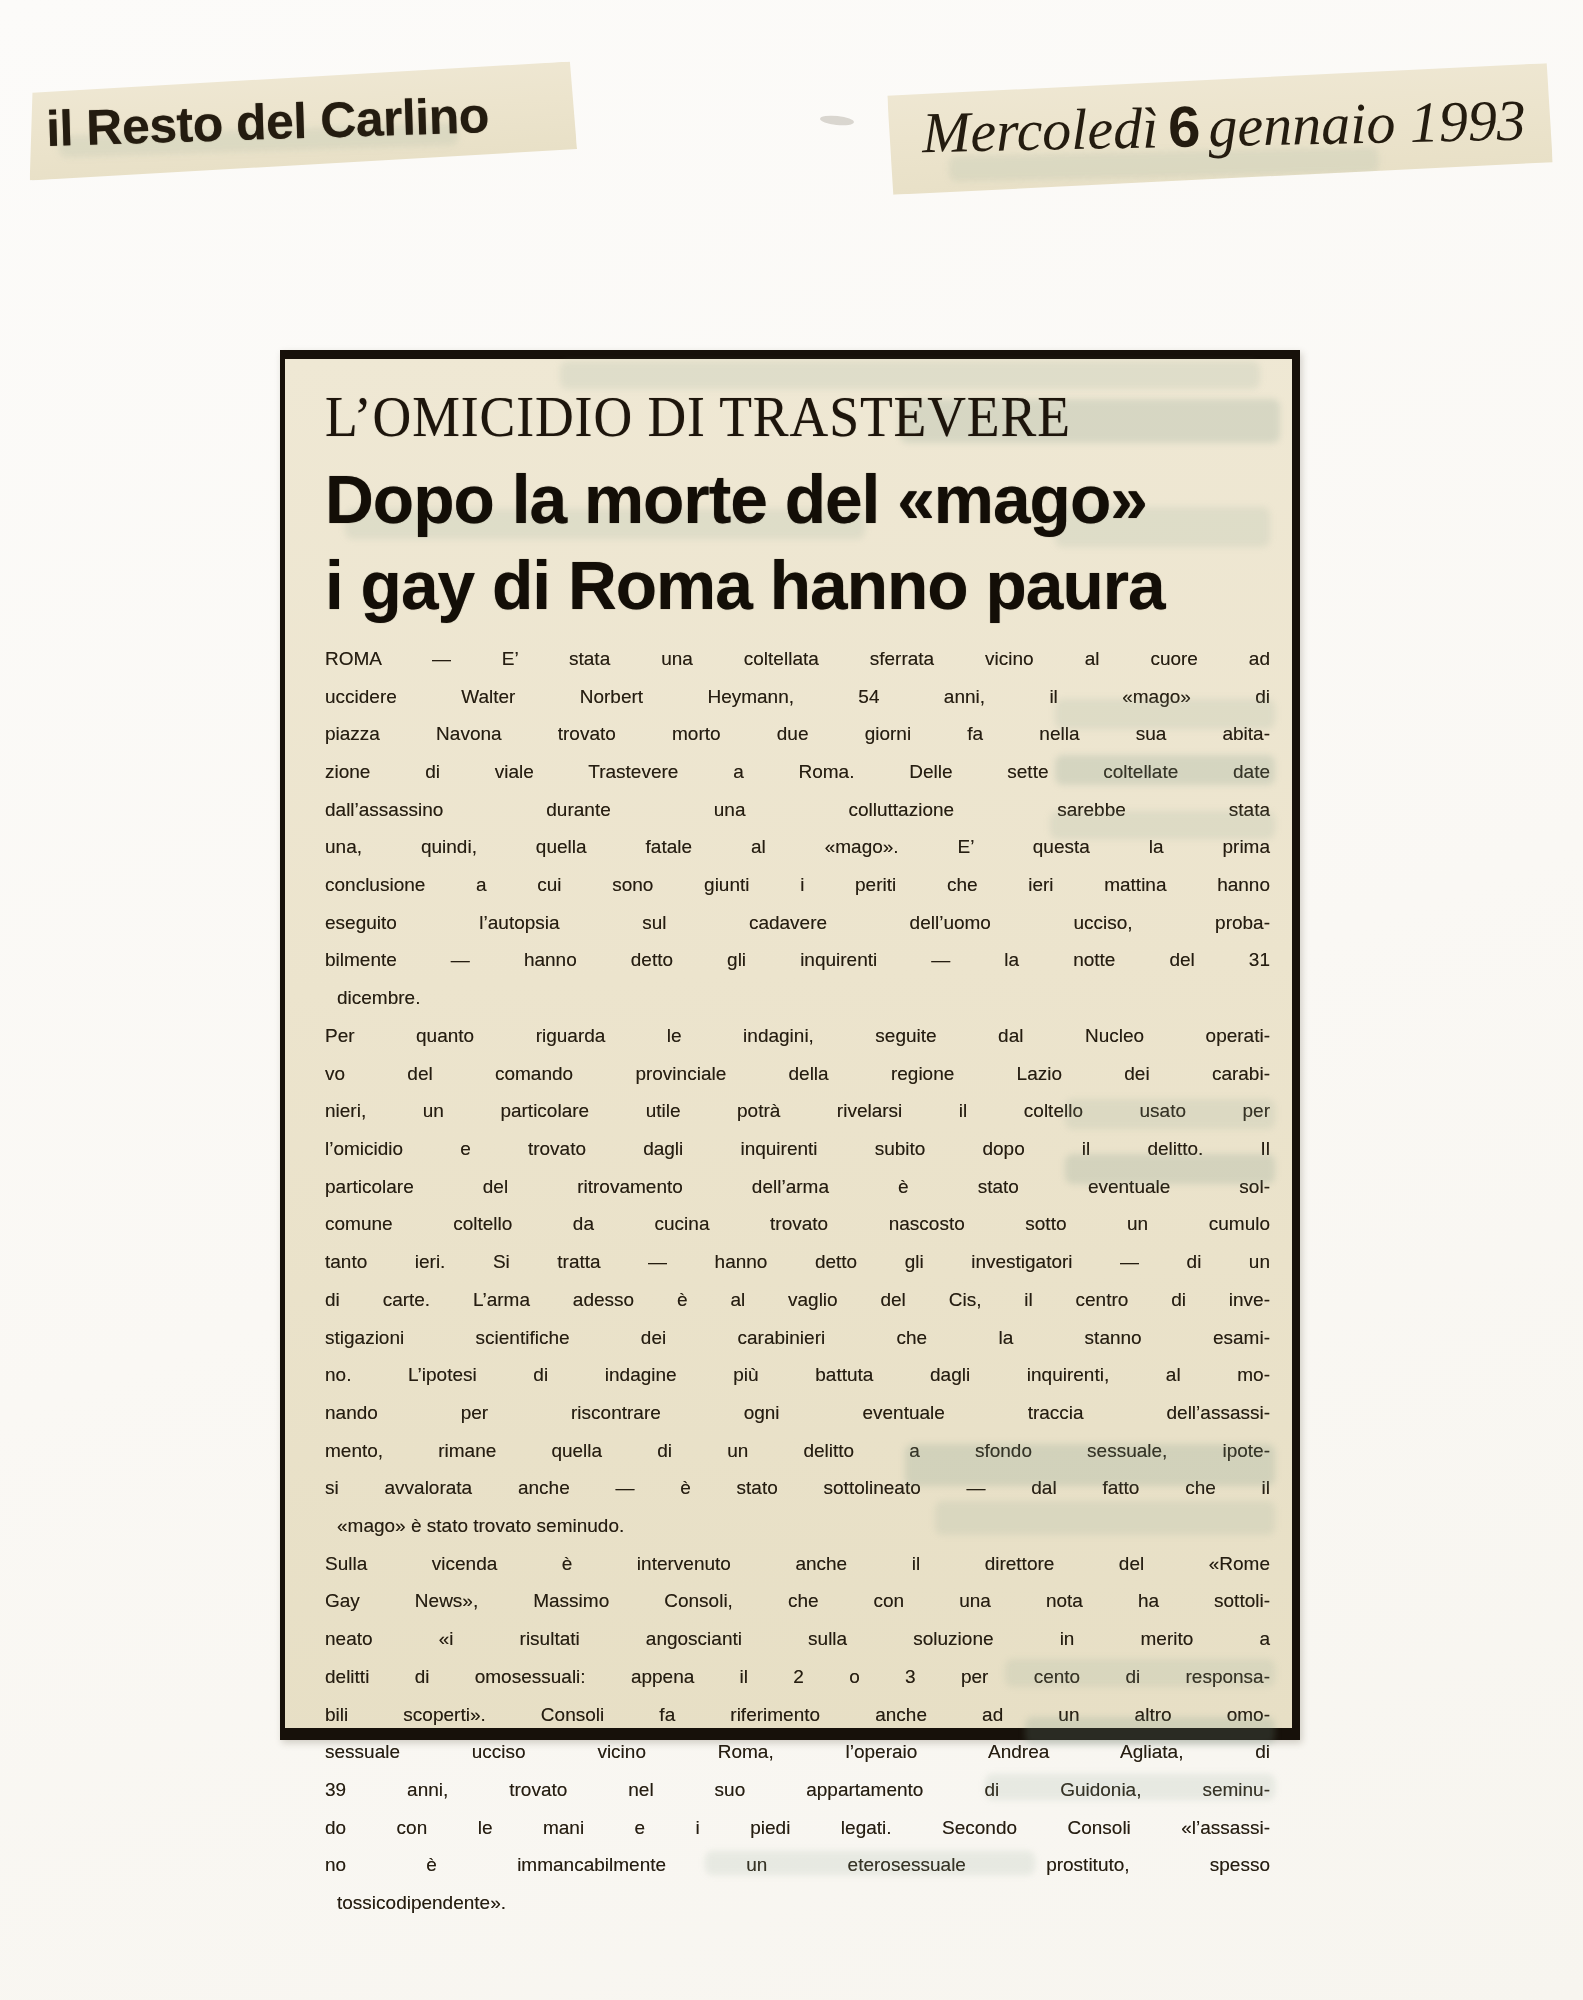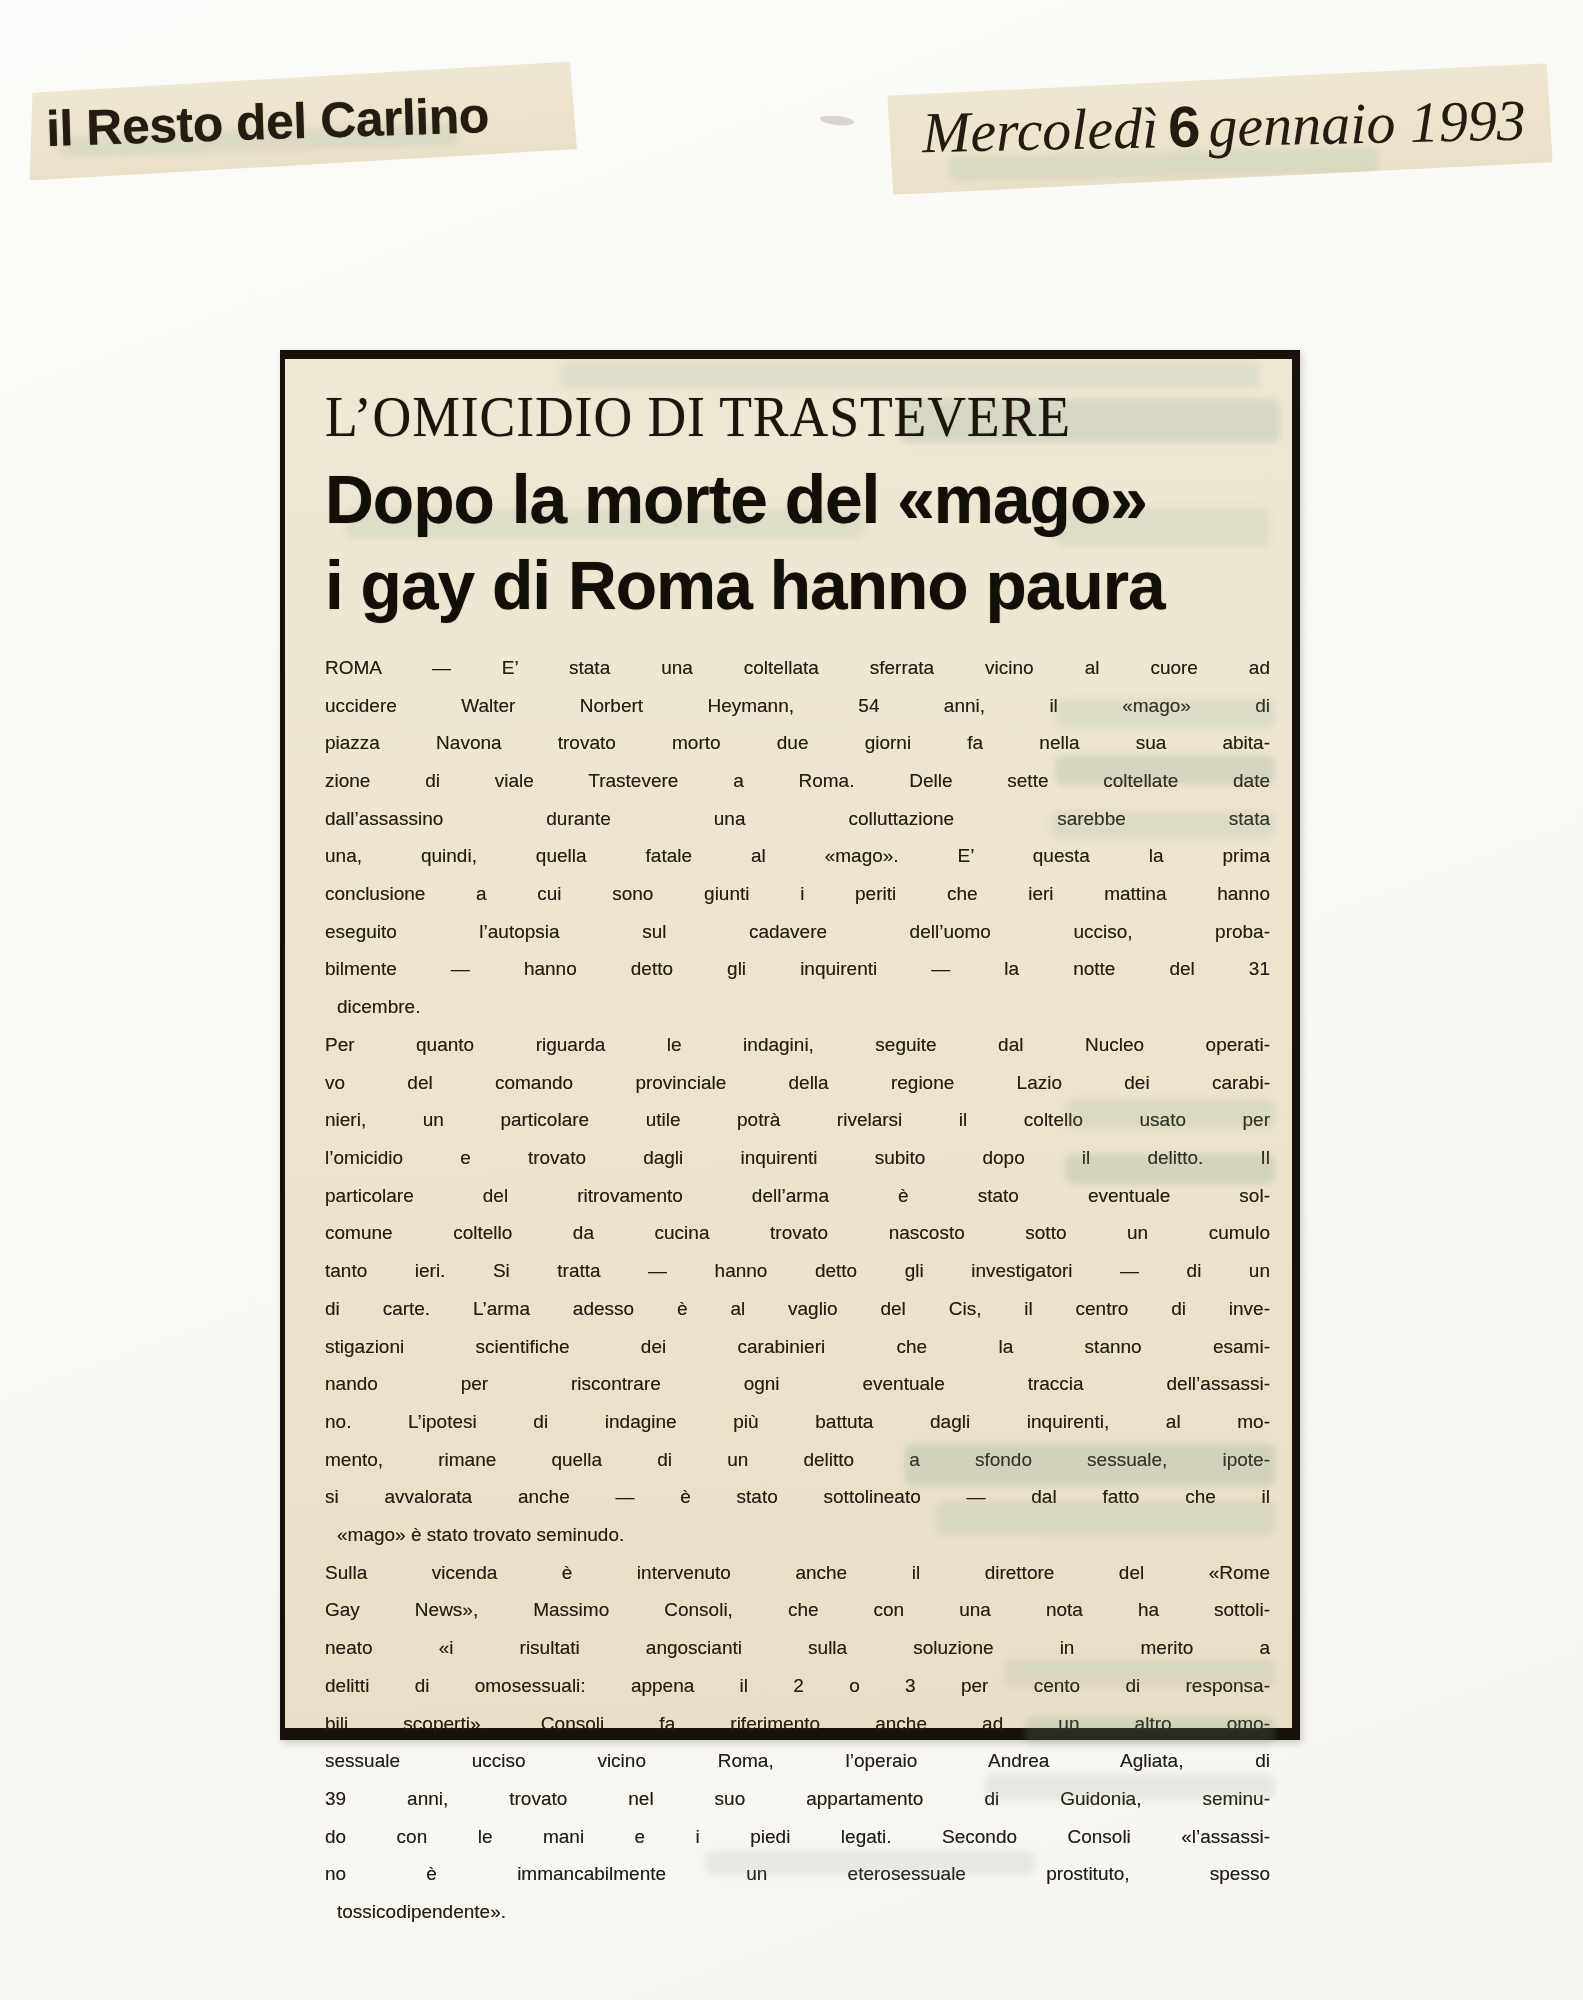--- a/index.html
+++ b/index.html
@@ -56,21 +56,21 @@
     clip-path:none;
   }
   .article-inner{position:absolute;inset:0;padding:28px 22px 0 40px;box-sizing:border-box;}
   .kicker{
     font-family:"Liberation Serif",serif;font-weight:400;
     font-size:57px;line-height:1.05;letter-spacing:1px;color:#1d150c;
     transform:scaleX(.94);transform-origin:left center;white-space:nowrap;
     margin:0 0 10px 0;
     text-shadow:0 0 1px rgba(35,25,12,.4);
   }
-  .headline{margin:0 0 20px 0;}
+  .headline{margin:0 0 11px 0;}
   .headline .hline{
     font-size:69px;line-height:86px;font-weight:700;letter-spacing:-1px;
     color:#130e07;white-space:nowrap;
     transform:scaleX(.98);transform-origin:left center;
     text-shadow:0 0 1px rgba(25,18,8,.6);
   }
   .article-body{width:945px;}
   .article-paragraph{margin:0;}
   .body-line{
     width:945px;
@@ -150,22 +150,22 @@
           <div class="article-paragraph">
             <div class="body-line">Per quanto riguarda le indagini, seguite dal Nucleo operati-</div>
             <div class="body-line">vo del comando provinciale della regione Lazio dei carabi-</div>
             <div class="body-line">nieri, un particolare utile potrà rivelarsi il coltello usato per</div>
             <div class="body-line">l’omicidio e trovato dagli inquirenti subito dopo il delitto. Il</div>
             <div class="body-line">particolare del ritrovamento dell’arma è stato eventuale sol-</div>
             <div class="body-line">comune coltello da cucina trovato nascosto sotto un cumulo</div>
             <div class="body-line">tanto ieri. Si tratta — hanno detto gli investigatori — di un</div>
             <div class="body-line">di carte. L’arma adesso è al vaglio del Cis, il centro di inve-</div>
             <div class="body-line">stigazioni scientifiche dei carabinieri che la stanno esami-</div>
+            <div class="body-line">no. L’ipotesi di indagine più battuta dagli inquirenti, al mo-</div>
             <div class="body-line">nando per riscontrare ogni eventuale traccia dell’assassi-</div>
-            <div class="body-line">no. L’ipotesi di indagine più battuta dagli inquirenti, al mo-</div>
             <div class="body-line">mento, rimane quella di un delitto a sfondo sessuale, ipote-</div>
             <div class="body-line">si avvalorata anche — è stato sottolineato — dal fatto che il</div>
             <div class="body-line last">«mago» è stato trovato seminudo.</div>
           </div>
           <div class="article-paragraph">
             <div class="body-line">Sulla vicenda è intervenuto anche il direttore del «Rome</div>
             <div class="body-line">Gay News», Massimo Consoli, che con una nota ha sottoli-</div>
             <div class="body-line">neato «i risultati angoscianti sulla soluzione in merito a</div>
             <div class="body-line">delitti di omosessuali: appena il 2 o 3 per cento di responsa-</div>
             <div class="body-line">bili scoperti». Consoli fa riferimento anche ad un altro omo-</div>

